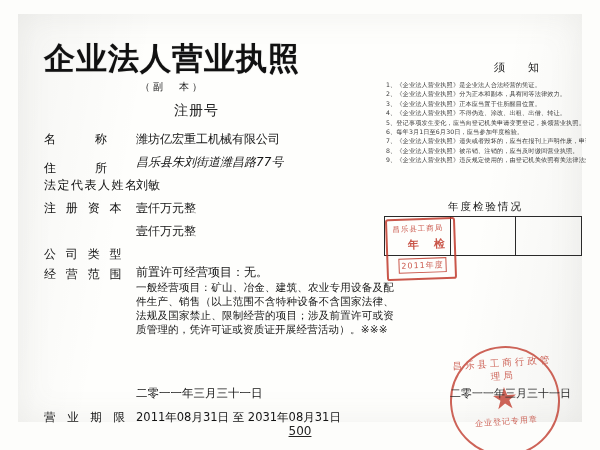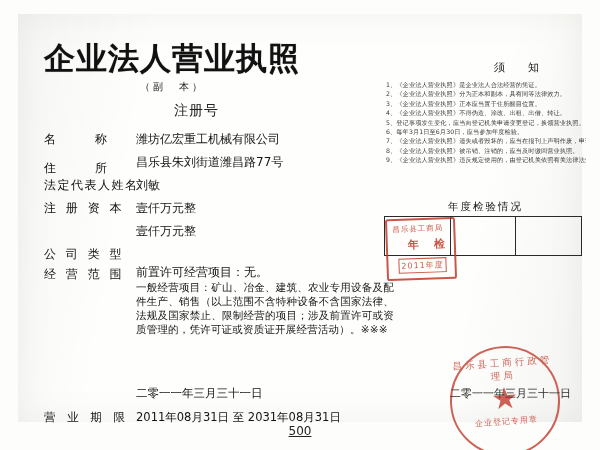--- a/index.html
+++ b/index.html
@@ -126,21 +126,21 @@
 
     <div class="title">企业法人营业执照</div>
     <div class="subtitle">（副　本）</div>
 
     <div class="regno-label">注册号</div>
 
     <div class="lab" style="left:26px;top:117px;">名　　称</div>
     <div class="val" style="left:118px;top:117px;">潍坊亿宏重工机械有限公司</div>
 
     <div class="lab" style="left:26px;top:140px;margin-top:6px;">住　　所</div>
-    <div class="val" style="left:118px;top:140px;">昌乐县朱刘街道潍昌路77号</div>
+    <div class="val" style="left:118px;top:140px;font-style:italic;">昌乐县朱刘街道潍昌路77号</div>
 
     <div class="lab tight" style="left:26px;top:163px;">法定代表人姓名</div>
     <div class="val" style="left:118px;top:163px;">刘敏</div>
 
     <div class="lab tight" style="left:26px;top:186px;letter-spacing:3px;">注 册 资 本</div>
     <div class="val" style="left:118px;top:186px;">壹仟万元整</div>
 
     <div class="val" style="left:118px;top:209px;">壹仟万元整</div>
 
     <div class="lab tight" style="left:26px;top:232px;letter-spacing:3px;">公 司 类 型</div>

